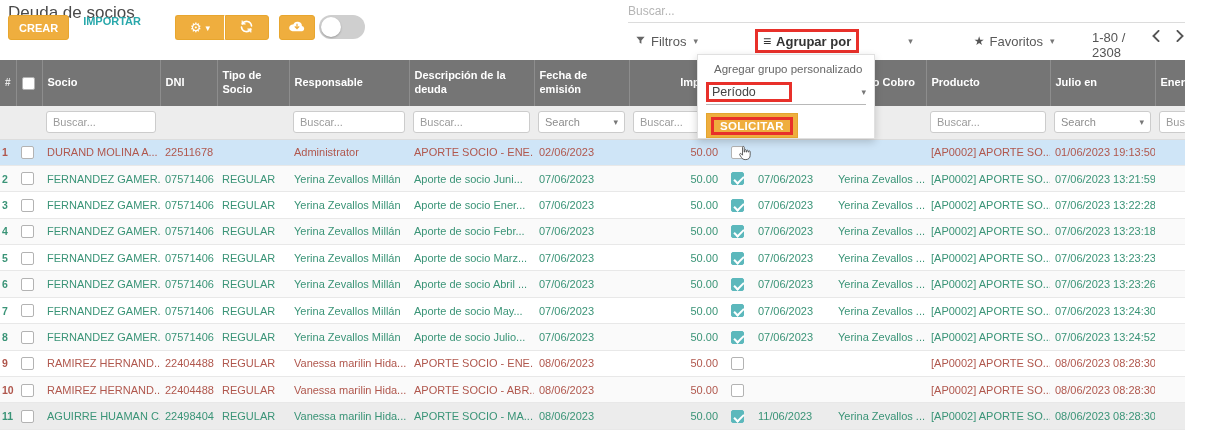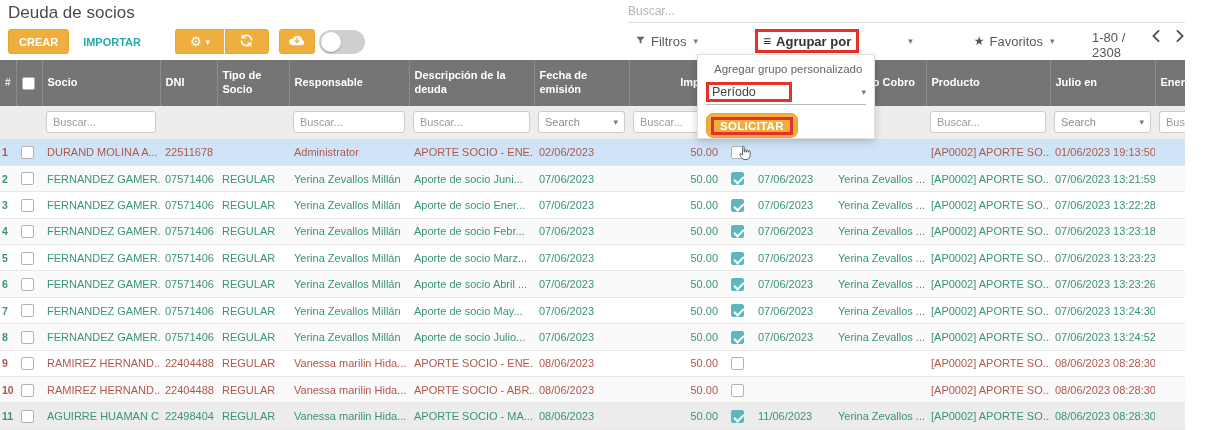--- a/index.html
+++ b/index.html
@@ -3,21 +3,21 @@
 <meta charset="utf-8">
 <style>
   * { margin:0; padding:0; box-sizing:border-box; }
   body { background:#fff; }
   .screen {
     position:relative; width:1185px; height:430px; background:#fff;
     overflow:hidden; font-family:"Liberation Sans", sans-serif; color:#444;
   }
   
   .page-title { position:absolute; left:8px; top:3px; font-size:17px; color:#4a4a4a; }
-  .toolbar { position:absolute; left:8px; top:29px; display:flex; align-items:center; height:25px; }
+  .toolbar { position:absolute; left:8px; top:15px; display:flex; align-items:flex-start; height:25px; }
   .btn-create {
     background:#efae3e; color:#fff; font-weight:bold; font-size:11px;
     border:1px solid #e8a62e; border-radius:3px; height:25px; padding:0 10px; cursor:pointer;
   }
   .btn-import { background:none; border:none; color:#29a8ab; font-weight:bold; font-size:11px; margin-left:14px; cursor:pointer; }
   .btn-group { display:flex; margin-left:34px; }
   .btn-sq {
     background:#efae3e; border:1px solid #e8a62e; color:#fff; height:25px;
     display:flex; align-items:center; justify-content:center; cursor:pointer; font-size:13px;
   }
@@ -68,21 +68,21 @@
   .cb.checked { background:#5cb8bc; border-color:#5cb8bc; }
   .cb.checked::after { content:""; position:absolute; left:4px; top:1px; width:4px; height:8px; border:solid #fff; border-width:0 2px 2px 0; transform:rotate(45deg); }
   
   .dropdown {
     position:absolute; left:697px; top:54px; width:178px; height:85px; background:#fff;
     border:1px solid #e0e0e0; box-shadow:0 3px 8px rgba(0,0,0,.18); z-index:5; padding:8px 8px 0 8px;
   }
   .dd-title { font-size:11.5px; color:#666; padding-left:8px; }
   .dd-selectrow { display:flex; align-items:center; justify-content:space-between; margin-top:7px; border-bottom:1px solid #b8b8b8; padding-bottom:2px; cursor:pointer; }
   .dd-value { border:3px solid #e8302a; padding:0 14px 0 3px; font-size:12.5px; color:#444; min-width:86px; }
-  .dd-apply { margin:8px 0 0 0; background:#efae3e; border:1px solid #e3a52f; border-radius:7px; padding:2px 4px; cursor:pointer; display:inline-block; }
+  .dd-apply { margin:8px 0 0 0; background:#efae3e; border:1px solid #e3a52f; border-radius:0; padding:2px 4px; cursor:pointer; display:inline-block; }
   .dd-apply .inner { display:inline-block; border:3px solid #e8302a; color:#fff; font-weight:bold; font-size:11.5px; padding:0 6px; letter-spacing:.3px; }
   .cursor-icon { position:absolute; left:737px; top:144px; z-index:10; }
 </style>
 </head>
 <body>
 
 <div class="screen">
 
   <div class="page-title">Deuda de socios</div>
 

